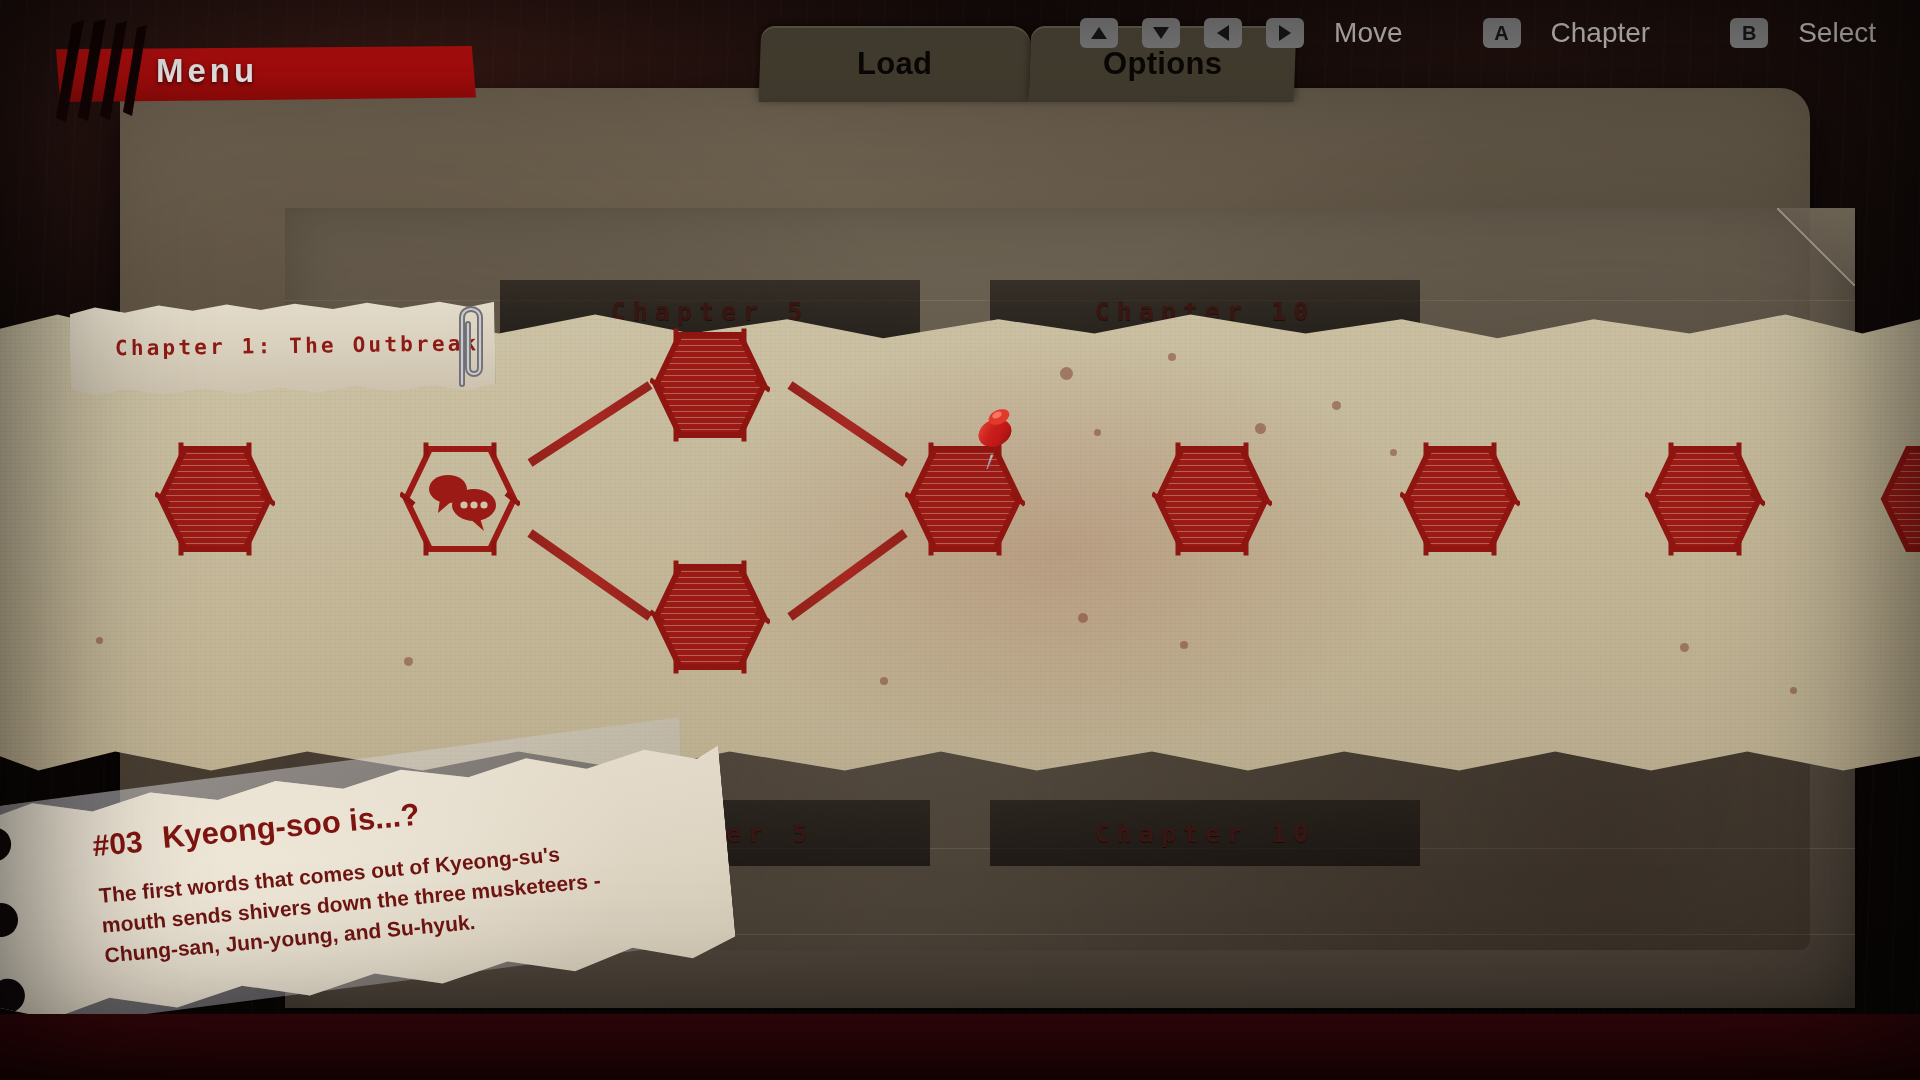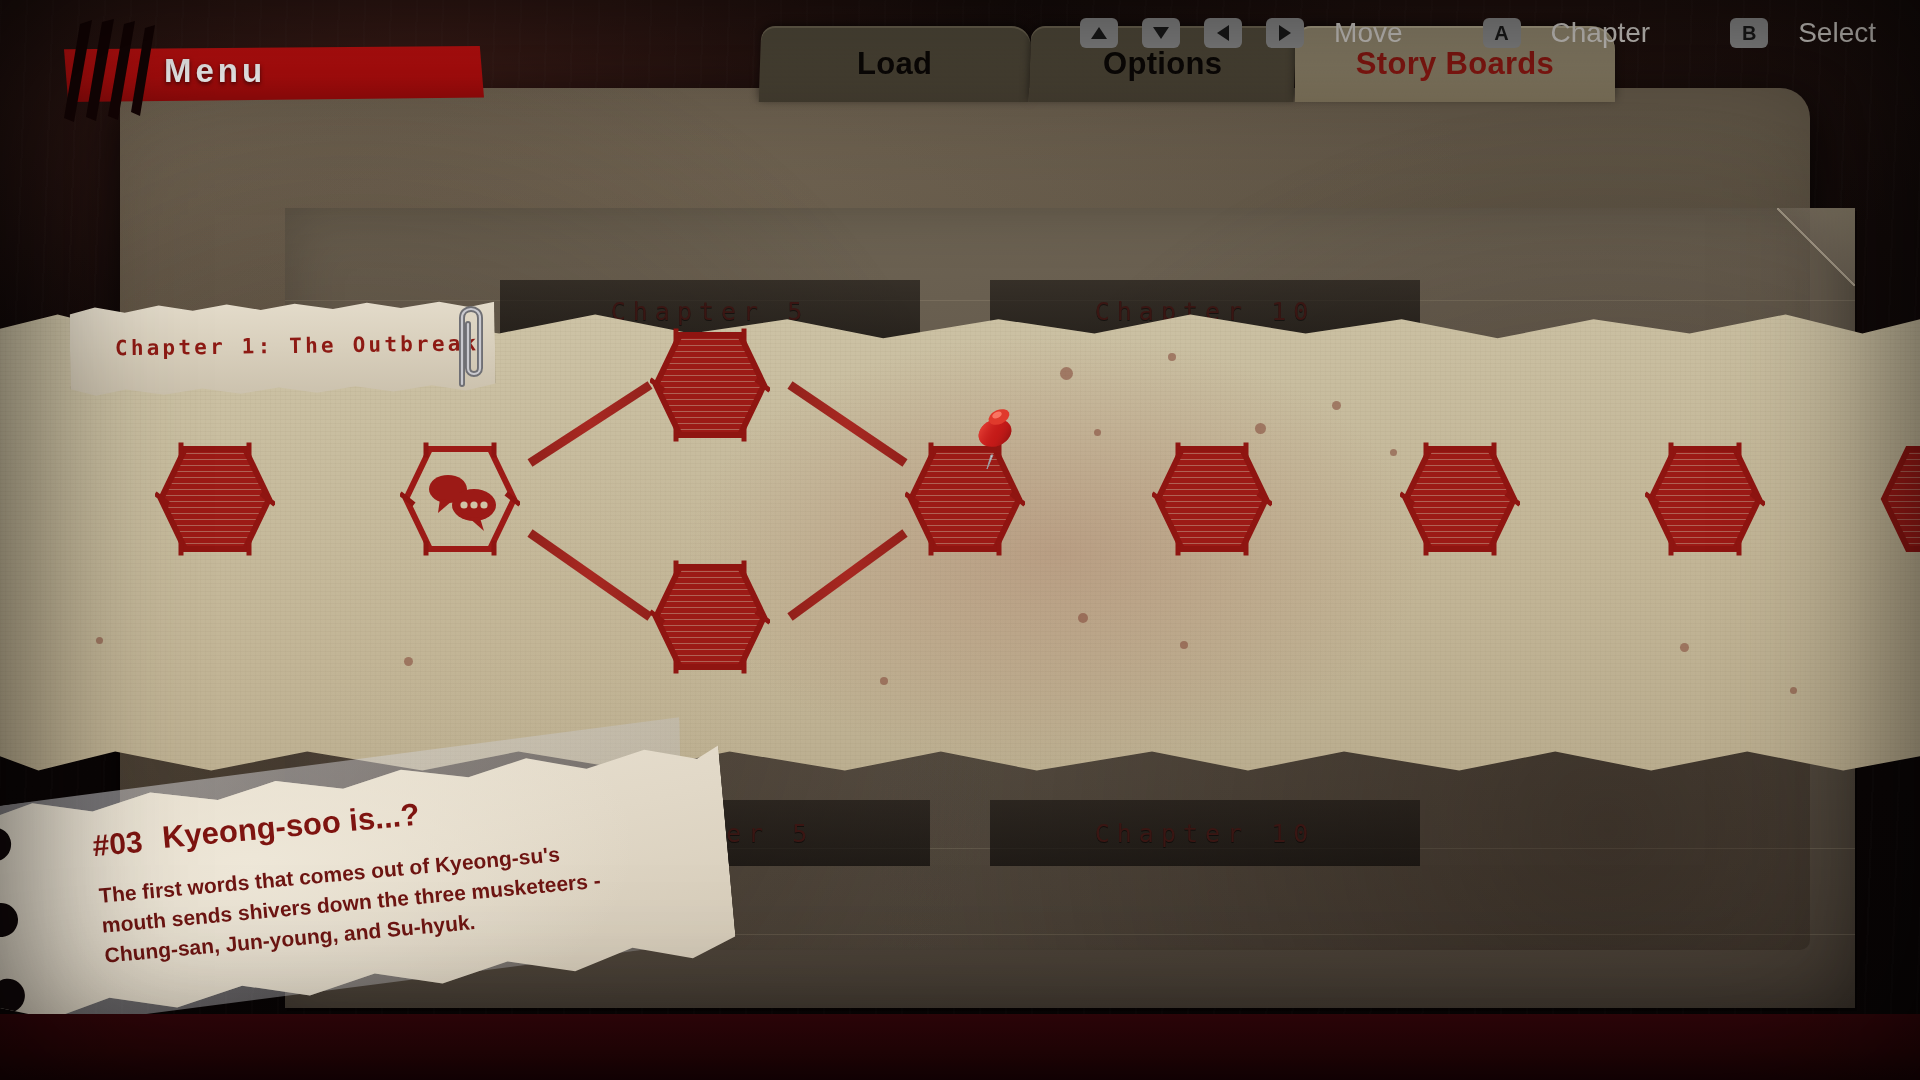--- a/index.html
+++ b/index.html
@@ -77,21 +77,21 @@
     background: linear-gradient(45deg, rgba(0,0,0,0) 49.3%, rgba(222,210,188,0.5) 49.3%, rgba(222,210,188,0.5) 50.7%, rgba(0,0,0,0) 50.7%);
   }
 
   
   .placard {
     position: absolute;
     background: linear-gradient(180deg, rgba(22,18,15,0.62), rgba(14,11,9,0.72));
     color: #3a1613;
     font-size: 25px;
     letter-spacing: 7px;
-    font-weight: 400;
+    font-weight: 700;
     display: flex; align-items: center; justify-content: center;
     font-family: "DejaVu Sans Mono", monospace;
     text-shadow: 0 1px 0 rgba(0,0,0,0.5);
   }
 
   
   .tabs { position: absolute; left: 0; top: 26px; width: 1920px; height: 78px; }
   .tab {
     position: absolute; top: 0; height: 76px;
     display: flex; align-items: center; justify-content: center;
@@ -110,21 +110,21 @@
   .tab.inactive .tab-label { transform: skewX(2deg); }
   .tab.active {
     background: linear-gradient(180deg, #9a8f75 0%, #8a7f67 55%, #7c7159 100%);
     color: #8a1812;
     box-shadow: inset 0 2px 0 rgba(226,214,186,0.4), 0 -3px 10px rgba(0,0,0,0.45);
     z-index: 6;
     border-radius: 16px 24px 0 0;
   }
 
   
-  .menu-banner { position: absolute; left: 16px; top: 46px; width: 470px; height: 56px; z-index: 9; }
+  .menu-banner { position: absolute; left: 8px; top: 46px; width: 470px; height: 56px; z-index: 9; }
   .banner-fill {
     position: absolute; left: 48px; top: 0;
     width: 420px; height: 56px;
     background: linear-gradient(180deg, #cc1111 0%, #b30d0d 55%, #8f0a0a 100%);
     clip-path: polygon(0% 6%, 99% 0%, 100% 92%, 1% 100%);
   }
   .claws { position: absolute; left: 28px; top: -30px; width: 140px; height: 110px; }
   .menu-text {
     position: absolute; left: 148px; top: 6px;
     font-size: 33px; font-weight: 700; color: #fff;
@@ -285,23 +285,20 @@
   <div class="placard" style="left:990px; top:800px; width:430px; height:66px;">
     <span>Chapter 10</span>
   </div>
 
   <div class="tabs">
     <div class="tab inactive" style="left:760px; width:270px;">
       <span class="tab-label">Load</span>
     </div>
     <div class="tab inactive" style="left:1030px; width:265px;">
       <span class="tab-label">Options</span>
-    </div>
-    <div class="tab active" style="left:1295px; width:320px;">
-      <span>Story Boards</span>
     </div>
   </div>
 
   <div class="menu-banner">
     <div class="banner-fill"></div>
     <svg class="claws" viewBox="0 0 140 110">
       <g fill="#140404">
         <path d="M36 8 L48 4 L30 106 L20 102 Z"></path>
         <path d="M58 6 L70 3 L52 105 L42 101 Z"></path>
         <path d="M80 8 L91 5 L74 104 L64 100 Z"></path>

